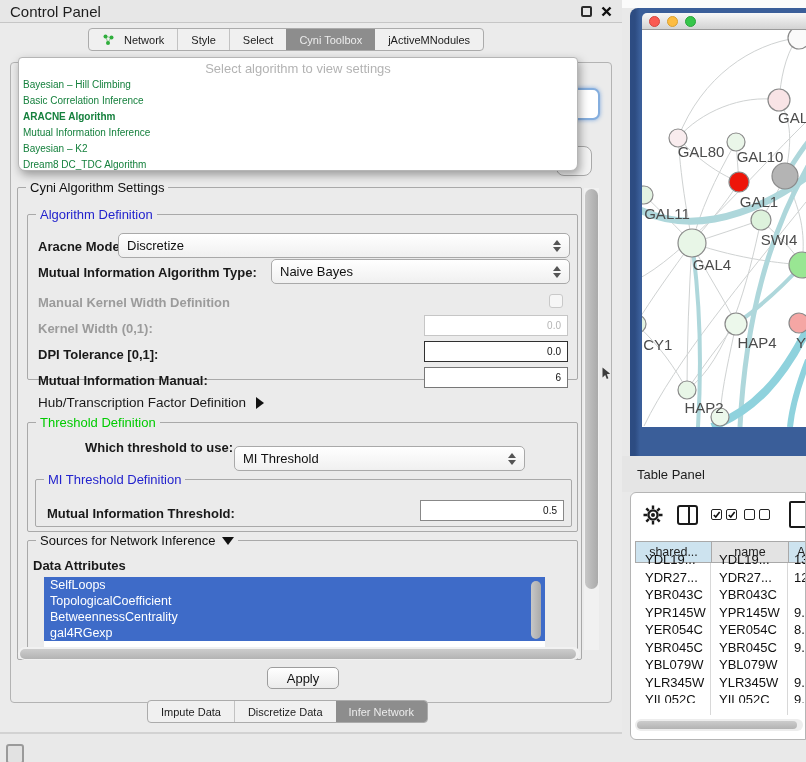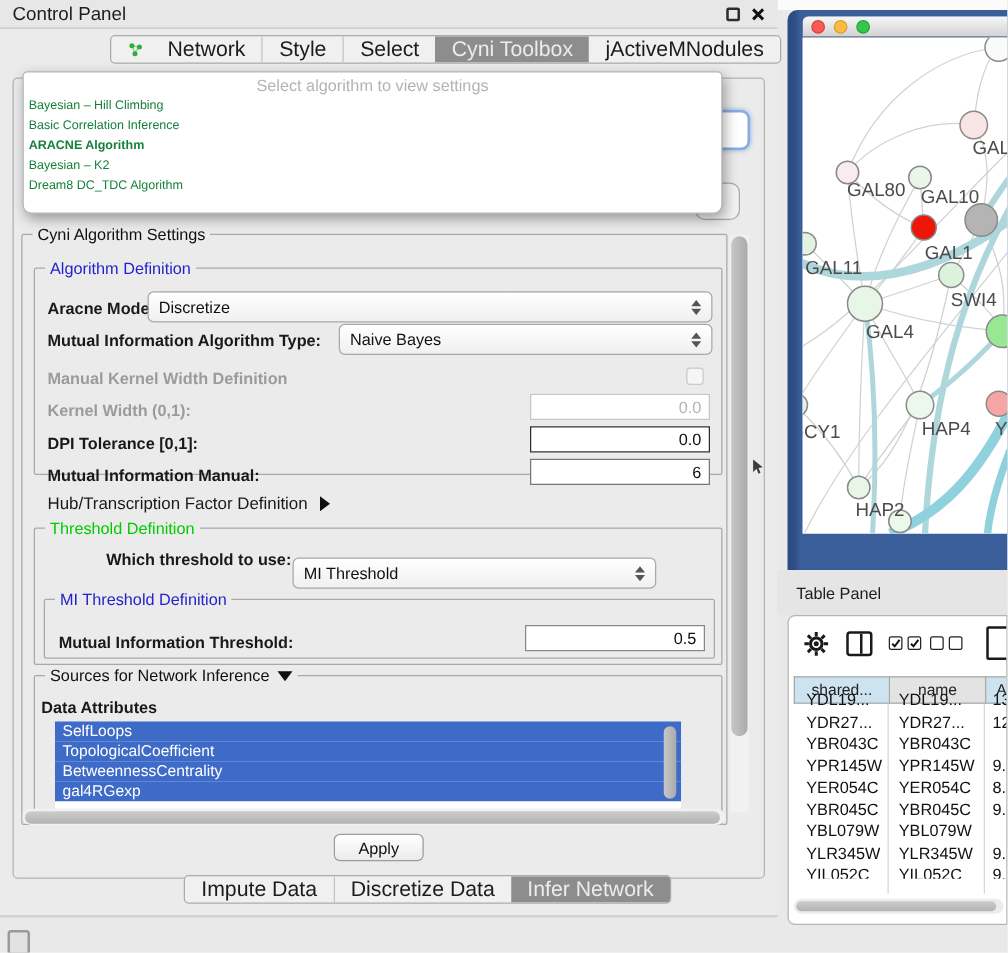--- a/index.html
+++ b/index.html
@@ -9,21 +9,21 @@
   .abs{position:absolute}
   
   .cp-window{left:0;top:8;width:622px;height:734px;background:#ebebeb;border-bottom:2px solid #d2d2d2;}
   .cp-titlebar{left:0;top:0;width:622px;height:23px;background:#e7e7e7;border-bottom:1px solid #c6c6c6;
                display:flex;align-items:center;padding:0 10px;font-size:13px;color:#1d1d1d;}
   .cp-title{font-size:15px;color:#1d1d1d}
   .float-btn{margin-left:auto;width:11px;height:11px;border:2px solid #2c2c2c;border-radius:2px;background:transparent}
   .close-btn{margin-left:9px;width:11px;height:11px;display:flex;align-items:center;justify-content:center}
   
   .tabbar{display:flex;align-items:stretch;height:23px;border:1px solid #ababab;border-radius:4px;background:#f0f0f0;overflow:hidden}
-  .tab{display:flex;align-items:center;gap:19px;padding:0 13px;font-size:17px;color:#1c1c1c;border-left:1px solid #c2c2c2;white-space:nowrap}
+  .tab{display:flex;align-items:center;gap:9px;padding:0 13px;font-size:11px;color:#1c1c1c;border-left:1px solid #c2c2c2;white-space:nowrap}
   .tab:first-child{border-left:none}
   .tab.sel{background:#8d8d8d;color:#ececec;border-left:none}
   .tab.sel + .tab{border-left:none}
   
   .outer-box{left:10px;top:62px;width:602px;height:641px;border:1px solid #b3b3b3;border-radius:4px;background:#ebebeb}
   
   .gb{position:absolute;border:1px solid #a9a9a9;border-radius:2px;}
   .leg{position:absolute;top:-8px;left:8px;background:#ebebeb;padding:0 4px;font-size:13px;white-space:nowrap;display:flex;align-items:center;gap:6px}
   .leg.blue{color:#2323cd}
   .leg.green{color:#00cb00}
@@ -31,21 +31,21 @@
   .lbl{position:absolute;font-size:13px;font-weight:bold;color:#191919;white-space:nowrap}
   .lbl.dis{color:#9b9b9b}
   .lbl.plain{font-weight:normal}
   .combo{position:absolute;display:flex;align-items:center;background:linear-gradient(#ffffff,#f0f0f0);
          border:1px solid #a9a9a9;border-radius:5px;font-size:13px;padding:0 8px;color:#101010}
   .spin{margin-left:auto;display:flex;flex-direction:column;gap:2px}
   .tri-up{width:0;height:0;border-left:4px solid transparent;border-right:4px solid transparent;border-bottom:5px solid #555}
   .tri-dn{width:0;height:0;border-left:4px solid transparent;border-right:4px solid transparent;border-top:5px solid #555}
   .tri-right{display:inline-block;width:0;height:0;border-top:6px solid transparent;border-bottom:6px solid transparent;border-left:8px solid #111}
   .tri-down-b{display:inline-block;width:0;height:0;border-left:6px solid transparent;border-right:6px solid transparent;border-top:8px solid #111}
-  .field{position:absolute;background:#fff;border:1px solid #999;font-size:13px;display:flex;align-items:center;
+  .field{position:absolute;background:#fff;border:1px solid #999;font-size:10px;display:flex;align-items:center;
          justify-content:flex-end;padding:0 6px;color:#101010}
   .field.dis{color:#b4b4b4;border-color:#c6c6c6}
   .field.strong{border:1.5px solid #303030}
   .cbx{position:absolute;width:14px;height:14px;background:#f6f6f6;border:1px solid #c9c9c9;border-radius:3px}
   .attr-list{position:absolute;background:#fff;overflow:hidden}
   .attr-item{height:16px;line-height:16px;background:#3e6bc8;color:#fff;font-size:12.5px;padding-left:6px;white-space:nowrap}
   .scroll-thumb{position:absolute;background:linear-gradient(90deg,#c7c7c7,#aaaaaa);border-radius:7px}
   .hscroll-thumb{position:absolute;background:linear-gradient(#cccccc,#b3b3b3);border-radius:6px}
   .btn{position:absolute;display:flex;align-items:center;justify-content:center;font-size:13px;color:#111;
        background:linear-gradient(#ffffff,#ebebeb);border:1px solid #9d9d9d;border-radius:5px}
@@ -228,20 +228,21 @@
     <div class="tab sel">
         <span>Infer Network</span>
       </div>
   </div>
 
   <div class="abs popup">
     <div class="popup-prompt">Select algorithm to view settings</div>
     <div class="popup-item">Bayesian – Hill Climbing</div>
     <div class="popup-item">Basic Correlation Inference</div>
     <div class="popup-item sel">ARACNE Algorithm</div>
+    <div class="popup-item">Mutual Information Inference</div>
     <div class="popup-item">Bayesian – K2</div>
     <div class="popup-item">Dream8 DC_TDC Algorithm</div>
   </div>
 </div>
 
 <svg class="abs" style="left:602px;top:367px;z-index:8" width="9" height="13" viewBox="0 0 9 13">
   <path d="M0.5 0.5 L0.5 10.5 L3.2 8 L4.8 12 L6.4 11.2 L4.8 7.3 L8.2 6.8 Z" fill="#3c3c3c"></path>
 </svg>
 
 <div class="abs" style="left:6px;top:744px;width:18px;height:20px;background:#e2e2e2;border:2px solid #9a9a9a;border-radius:3px"></div>

